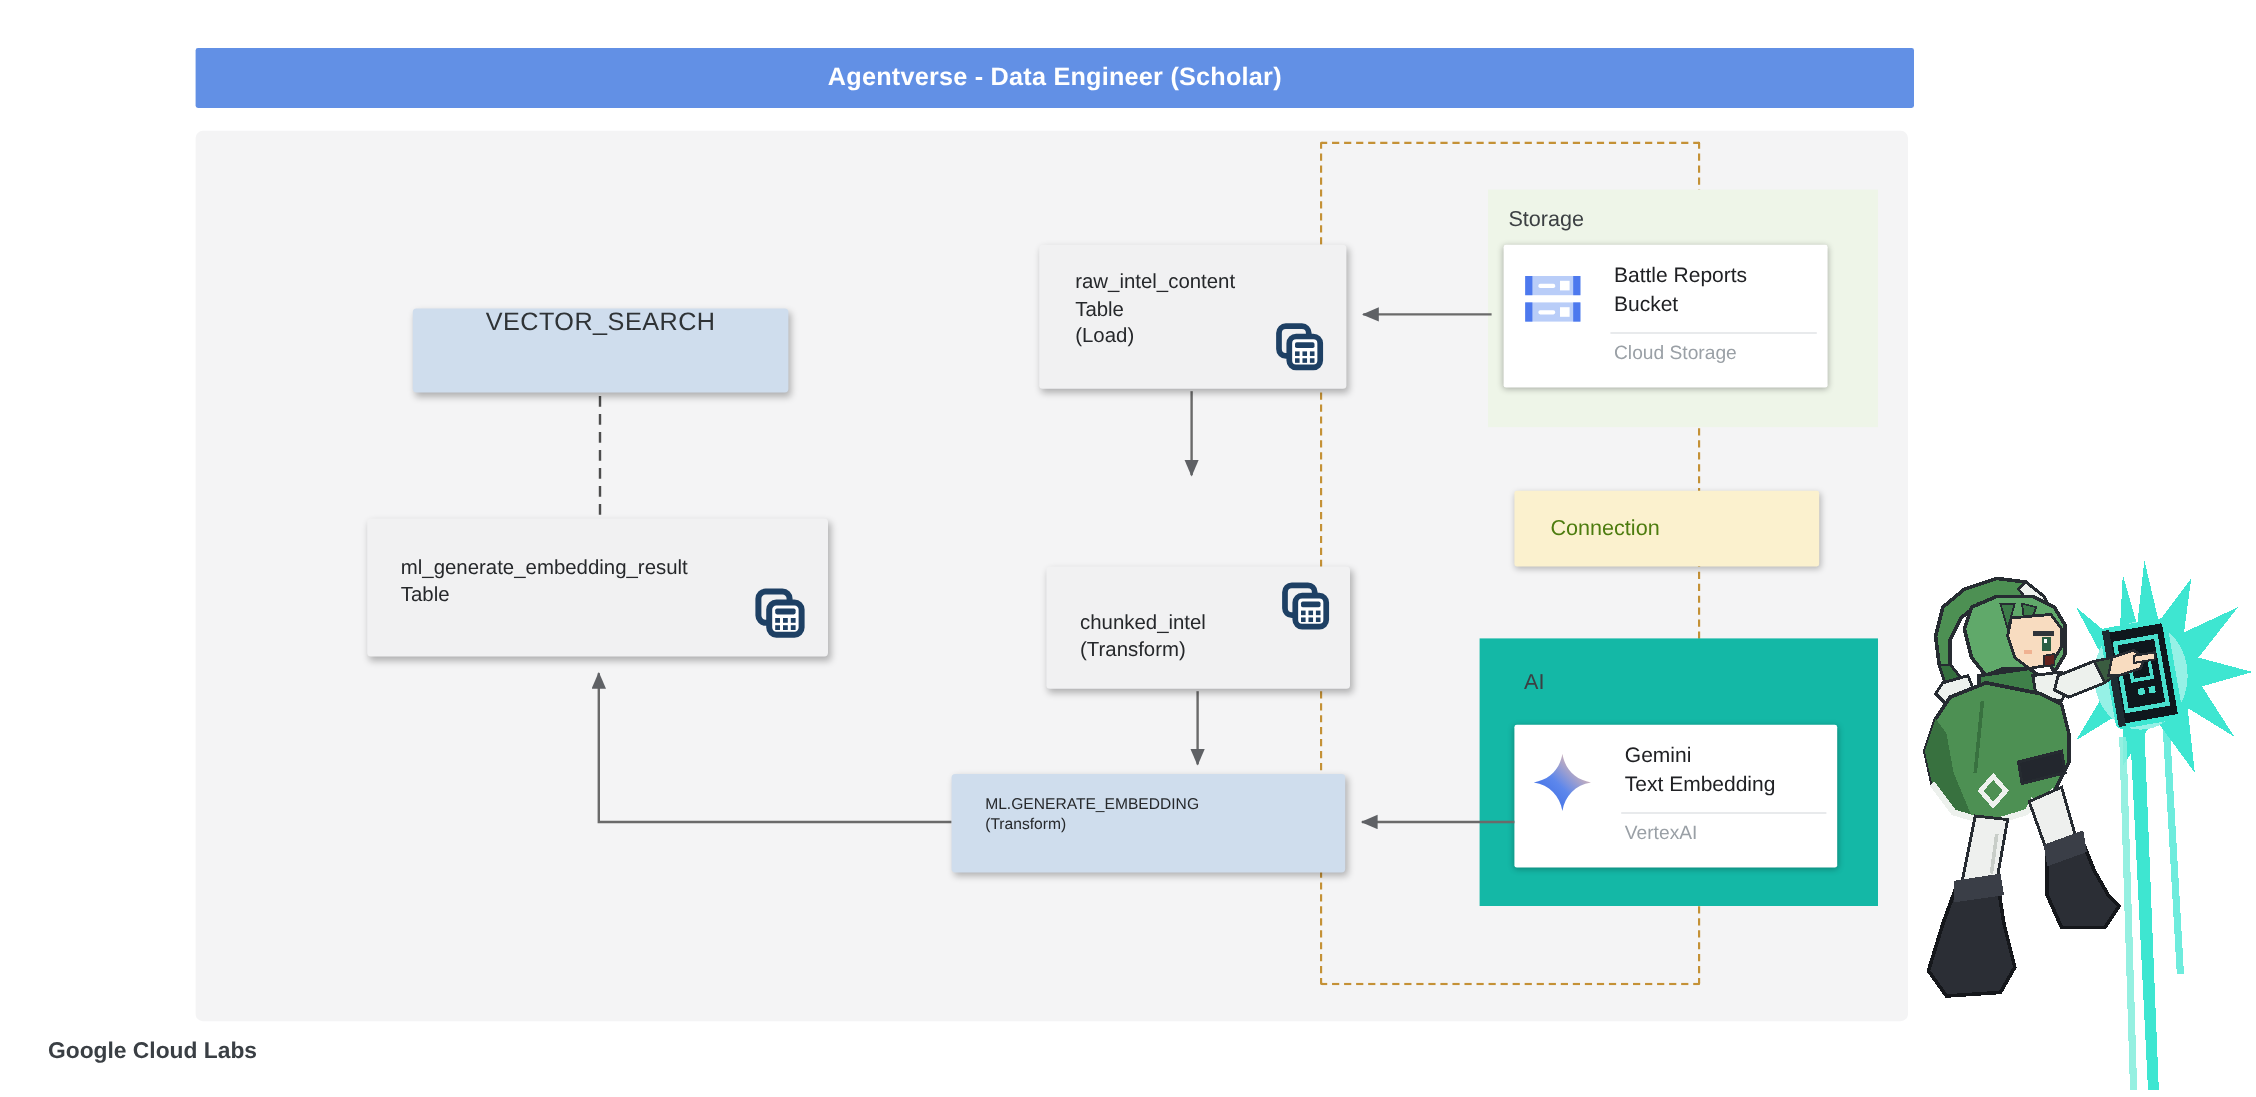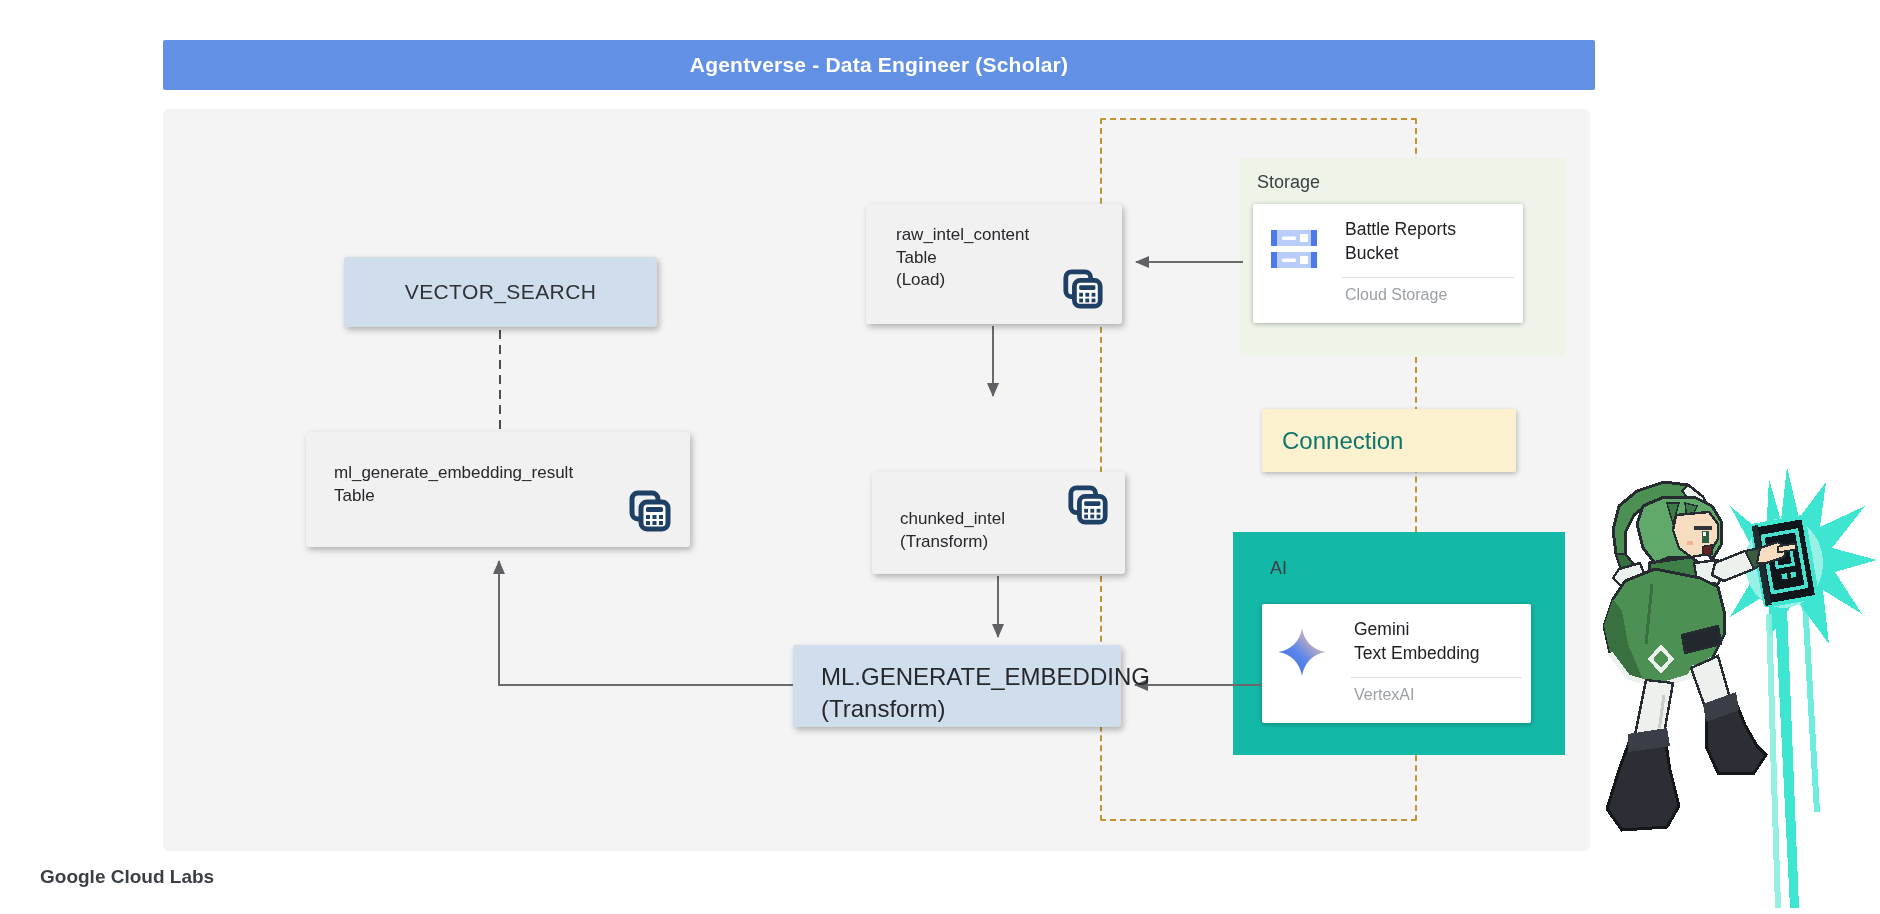--- a/index.html
+++ b/index.html
@@ -23,58 +23,58 @@
     border-radius:10px;box-shadow:0 2px 10px rgba(0,0,0,.22);}
   .bq-divider{position:absolute;left:2px;top:572px;width:479px;height:1px;background:#dadce0;}
   .bq-footer{position:absolute;left:19px;top:588px;display:flex;align-items:center;gap:26px;}
   .bq-footer .lbl{font-size:20px;color:#3f4346;}
 
   
   .node{position:absolute;border-radius:3px;box-shadow:2px 3px 6px rgba(0,0,0,.28);box-sizing:border-box;}
   .node.blue{background:#cfdded;}
   .node.gray{background:#f1f1f2;}
   .node .txt{font-size:17px;color:#26282b;line-height:1.33;}
-  .center{display:flex;align-items:center;justify-content:center;}
+  .center{display:flex;justify-content:center;}
 
   .vector-search{left:344px;top:257px;width:313px;height:70px;}
   .vector-search span{font-size:21px;color:#2f3336;letter-spacing:.4px;}
 
   .ml-result{left:306px;top:432px;width:384px;height:115px;padding:30px 0 0 28px;}
   .ml-result .icon{position:absolute;right:18px;bottom:14px;}
 
   .raw-intel{left:866px;top:204px;width:256px;height:120px;padding:20px 4px 0 30px;}
   .raw-intel .icon{position:absolute;right:18px;bottom:14px;}
 
   .split-node{left:923px;top:404px;width:144px;height:67px;}
   .split-node span{font-size:21px;color:#2f3336;letter-spacing:.4px;}
 
   .chunked{left:872px;top:472px;width:253px;height:102px;padding:36px 0 0 28px;}
   .chunked .icon{position:absolute;right:16px;top:12px;}
 
   .ml-generate{left:793px;top:645px;width:328px;height:82px;padding:16px 0 0 28px;}
-  .ml-generate .txt{font-size:24px;}
+  .ml-generate .txt{font-size:13px;}
 
   
   .panel-label{font-size:18px;color:#3c4043;}
   .storage-panel{position:absolute;left:1240px;top:158px;width:325px;height:198px;background:#eef5e8;}
   .storage-panel .panel-label{position:absolute;left:17px;top:14px;}
   .ai-panel{position:absolute;left:1233px;top:532px;width:332px;height:223px;background:#14b8a6;}
   .ai-panel .panel-label{position:absolute;left:37px;top:26px;}
 
   .svc-card{position:absolute;background:#ffffff;border-radius:2px;box-shadow:0 1px 5px rgba(0,0,0,.3);box-sizing:border-box;}
   .battle-card{left:13px;top:46px;width:270px;height:119px;}
   .gemini-card{left:29px;top:72px;width:269px;height:119px;}
   .svc-card .svc-icon{position:absolute;left:14px;top:22px;}
   .svc-title{position:absolute;left:92px;top:14px;font-size:17.5px;color:#202124;line-height:1.35;}
   .svc-divider{position:absolute;left:89px;right:9px;top:73px;height:1px;background:#dadce0;}
   .svc-sub{position:absolute;left:92px;top:82px;font-size:16px;color:#9aa0a6;}
 
   .connection-box{position:absolute;left:1262px;top:409px;width:254px;height:63px;background:#fbf1ce;
     border-radius:2px;box-shadow:1px 2px 5px rgba(0,0,0,.25);display:flex;align-items:center;}
-  .connection-box span{font-size:24px;color:#0f766e;margin-left:20px;}
+  .connection-box span{font-size:18px;color:#4d7c0f;margin-left:30px;}
 
   
   .wires{position:absolute;left:0;top:0;width:1880px;height:914px;pointer-events:none;}
 
   
   .brand{position:absolute;left:40px;top:866px;font-size:19px;font-weight:700;color:#3a3f44;}
 
   
   .sprite{position:absolute;left:1580px;top:458px;width:300px;height:456px;pointer-events:none;}
 </style>

